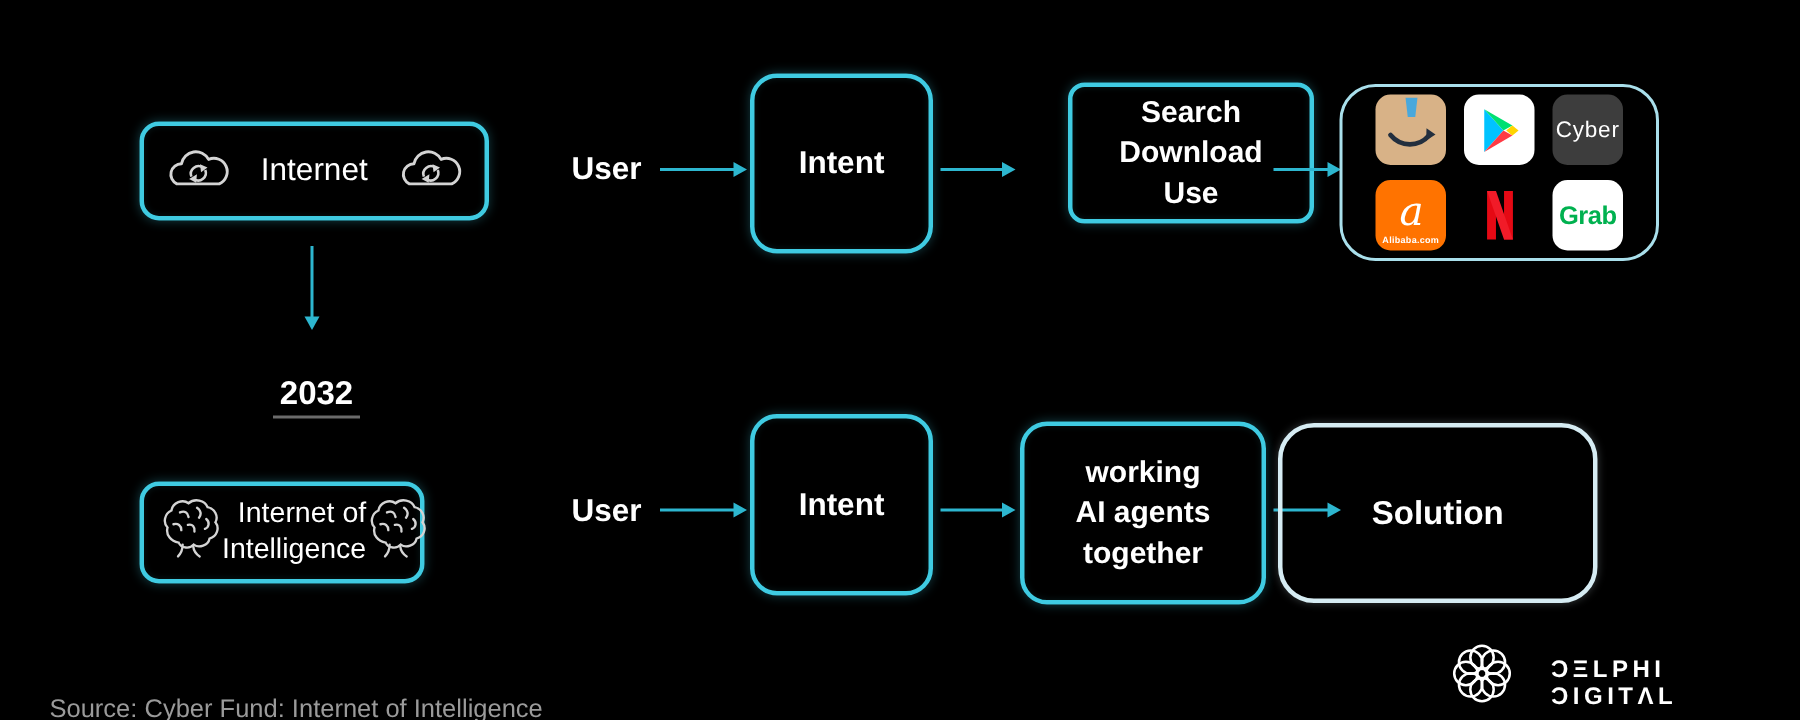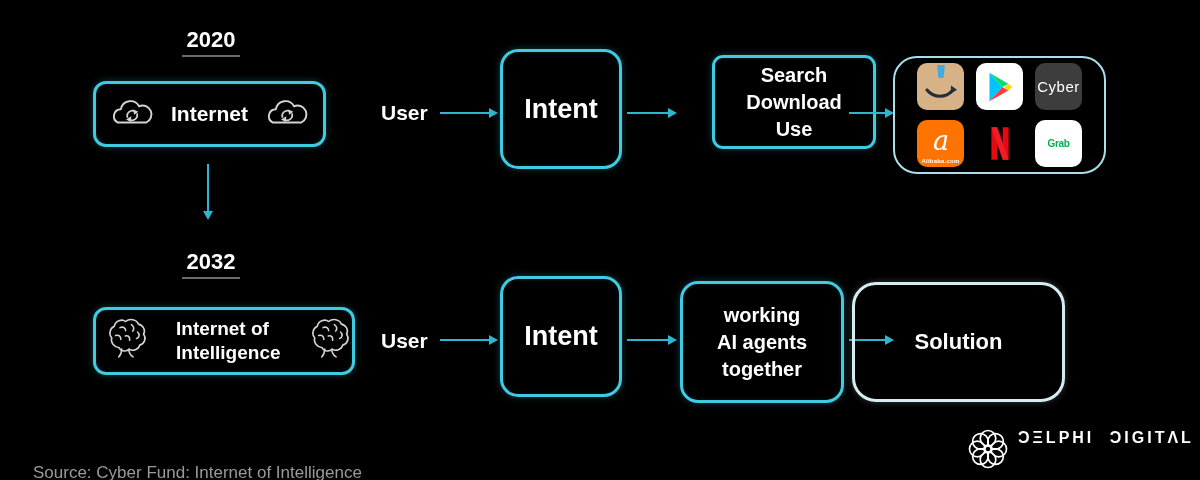--- a/index.html
+++ b/index.html
@@ -9,33 +9,33 @@
   *{margin:0;padding:0;box-sizing:border-box;}
   html,body{background:#111;}
   body{font-family:"Liberation Sans", sans-serif;}
   .stage{position:relative;width:1200px;height:480px;background:var(--bg);overflow:hidden;}
 
   
   .fbox{position:absolute;border:3px solid var(--cyan);border-radius:18px;display:flex;
         flex-direction:column;align-items:center;justify-content:center;color:var(--text);
         box-shadow:0 0 7px rgba(63,203,226,.30), inset 0 0 5px rgba(63,203,226,.12);}
   .fbox.pale{border-color:var(--pale);box-shadow:0 0 6px rgba(214,236,243,.25);}
-  .bold-label{font-weight:700;font-size:27px;color:var(--text);}
+  .bold-label{font-weight:700;font-size:21px;color:var(--text);}
   .multiline{font-weight:700;font-size:20px;line-height:27px;text-align:center;color:var(--text);}
 
   
   .year-wrap{position:absolute;width:150px;text-align:center;}
   .year{display:inline-block;font-size:22px;font-weight:700;color:var(--text);
         border-bottom:2px solid var(--underline);padding:0 5px 2px;}
 
   
   .pillbox{position:absolute;border:3px solid var(--cyan);border-radius:13px;display:flex;
            align-items:center;justify-content:space-between;padding:0 13px;color:var(--text);
            box-shadow:0 0 7px rgba(63,203,226,.30), inset 0 0 5px rgba(63,203,226,.12);}
-  .pill-label{font-size:21px;font-weight:700;text-align:left;line-height:24px;}
+  .pill-label{font-size:21px;font-weight:400;text-align:right;line-height:24px;}
 
   
   .arrow-h{position:absolute;height:2px;background:var(--arrow);}
   .arrow-h::after{content:'';position:absolute;right:-8px;top:-4px;width:0;height:0;
       border-left:9px solid var(--arrow);border-top:5px solid transparent;border-bottom:5px solid transparent;}
   .arrow-v{position:absolute;width:2px;background:var(--arrow);}
   .arrow-v::after{content:'';position:absolute;bottom:-8px;left:-4px;width:0;height:0;
       border-top:9px solid var(--arrow);border-left:5px solid transparent;border-right:5px solid transparent;}
 
   .user-label{position:absolute;font-size:21px;font-weight:700;color:var(--text);}
@@ -48,35 +48,32 @@
         position:relative;overflow:hidden;}
   .tile-amazon{background:#d8b287;}
   .tile-play{background:#ffffff;}
   .tile-uber{background:#3d3d3d;}
   .tile-uber span{color:#fff;font-size:15px;letter-spacing:.5px;}
   .tile-alibaba{background:#ff7300;flex-direction:column;}
   .tile-alibaba .ali-dom{position:absolute;bottom:3px;width:100%;text-align:center;
         color:#fff;font-size:6px;font-weight:700;letter-spacing:.2px;}
   .tile-netflix{background:#000;}
   .tile-grab{background:#ffffff;}
-  .tile-grab span{color:#00b14f;font-size:10px;font-weight:700;letter-spacing:-.3px;}
+  .tile-grab span{color:#00b14f;font-size:17px;font-weight:700;letter-spacing:-.3px;}
 
   
   .source{position:absolute;color:var(--muted);font-size:17px;font-weight:400;}
-  .brand{position:absolute;display:flex;align-items:flex-start;gap:10px;color:var(--text);}
+  .brand{position:absolute;display:flex;align-items:flex-end;gap:26px;color:var(--text);}
   .brand-text{font-size:16px;font-weight:700;letter-spacing:3px;word-spacing:8px;color:var(--text);}
 </style>
 </head>
 <body>
 
 <div class="stage">
 
-  <div class="year-wrap" style="left:136px;top:27px;">
-    <span class="year">2020</span>
-  </div>
 
   <div class="pillbox" style="left:93px;top:81px;width:233px;height:66px;">
     <span>
       <svg viewBox="0 0 52 34" width="46" height="30">
         <path d="M10,29 A8,8 0 0 1 13.5,13.8 A11,11 0 0 1 34,10.5 A8.5,8.5 0 0 1 42,29 Z" fill="none" stroke="#d4d4d4" stroke-width="2.2" stroke-linejoin="round"></path>
         <path d="M21,23.5 A5.8,5.8 0 0 1 29.5,16.5" fill="none" stroke="#d4d4d4" stroke-width="2"></path>
         <polygon points="27.5,14.2 33.2,16.6 28.3,20.2" fill="#d4d4d4"></polygon>
         <path d="M31.5,18.5 A5.8,5.8 0 0 1 23,25.5" fill="none" stroke="#d4d4d4" stroke-width="2"></path>
         <polygon points="25.2,21.8 19.3,25.4 24.6,28.2" fill="#d4d4d4"></polygon>
       </svg>
@@ -92,21 +89,21 @@
       </svg>
     </span>
   </div>
 
   <div class="arrow-v" style="left:207px;top:164px;height:48px;"></div>
 
   <div class="year-wrap" style="left:136px;top:249px;">
     <span class="year">2032</span>
   </div>
 
-  <div class="pillbox" style="left:93px;top:307px;width:262px;height:68px;padding:0 10px;gap:28px;">
+  <div class="pillbox" style="left:93px;top:321px;width:190px;height:68px;padding:0 10px;">
     <span>
       <svg viewBox="0 0 48 52" width="42" height="46">
         <g fill="none" stroke="#d4d4d4" stroke-width="1.8" stroke-linecap="round">
           <path d="M15,36 C9,35 5,30 6.5,24.5 C3,21 4,14 9.5,11.5 C10.5,5.5 18,2.5 22.5,6 C27,2 35,3.5 37,9 C42.5,10 45.5,16 43,20.5 C46.5,25 44,31.5 38.5,33 C37.5,38 30.5,40.5 26.5,37.5 C23.5,41 17,40.5 15,36 Z"></path>
           <path d="M18,37.5 C18,42 16.5,44.5 14.5,46.5"></path>
           <path d="M26,38.5 C26.5,43 28.5,45 31,46.5"></path>
           <path d="M16,13 C19.5,11.5 22,13 22.5,16.5"></path>
           <path d="M29,9.5 C32,11.5 32.5,14.5 30.5,17"></path>
           <path d="M11,22 C14.5,21 17,23 17,26.5"></path>
           <path d="M36,18 C39,20.5 38,24.5 35,25.5"></path>

